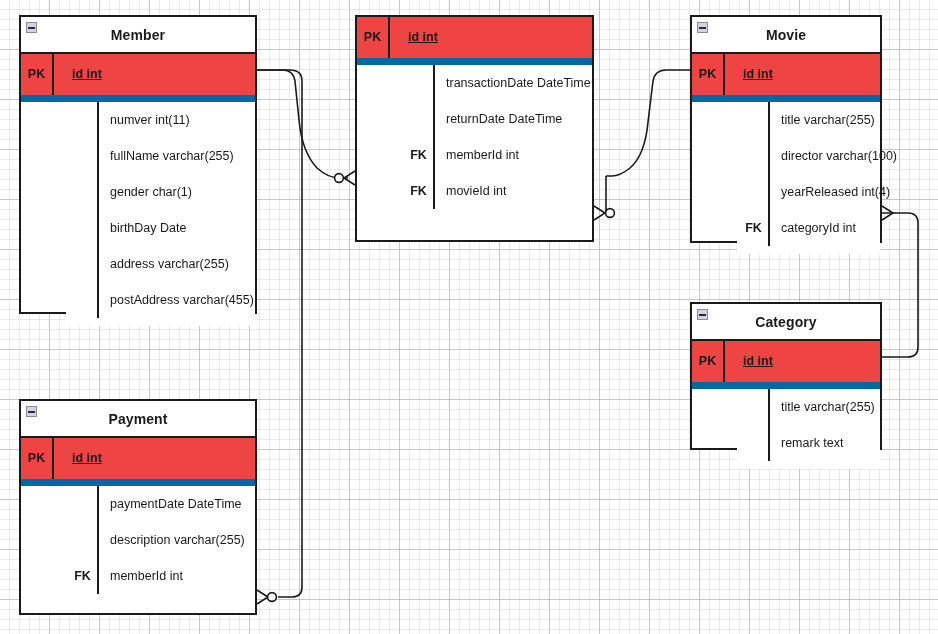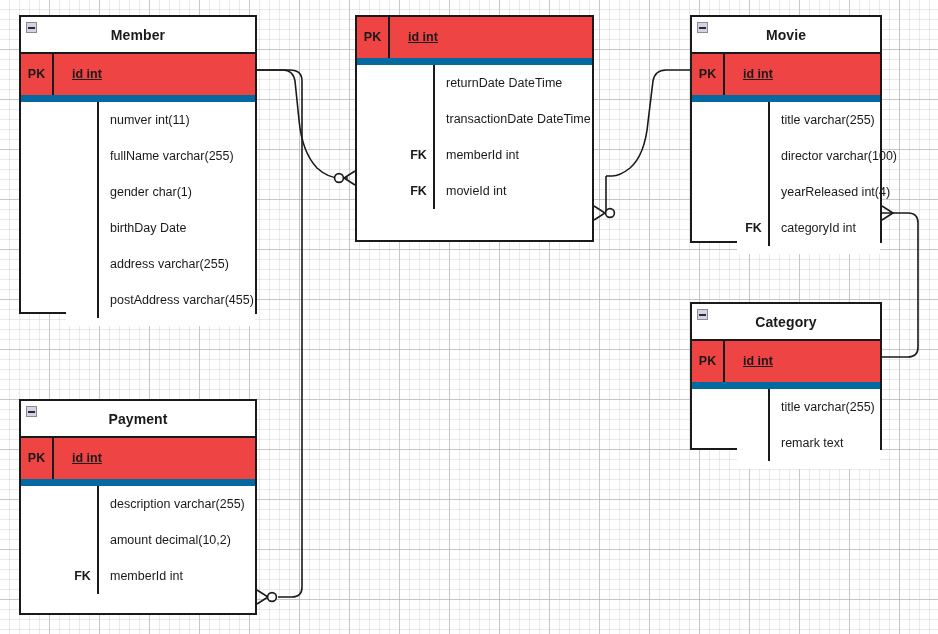--- a/index.html
+++ b/index.html
@@ -233,25 +233,25 @@
 
   <div class="entity" style="left:355px; top:15px; width:239px; height:227px;">
     <div class="pk-row">
       <span class="col-key">PK</span>
       <span class="col-field">id int</span>
     </div>
     <div class="entity-body">
       <span class="body-divider" style="left:31px;"></span>
       <div class="row">
         <span class="col-key"></span>
+        <span class="col-field">transactionDate DateTime</span>
+      </div>
+      <div class="row">
+        <span class="col-key"></span>
         <span class="col-field">returnDate DateTime</span>
-      </div>
-      <div class="row">
-        <span class="col-key"></span>
-        <span class="col-field">transactionDate DateTime</span>
       </div>
       <div class="row">
         <span class="col-key">FK</span>
         <span class="col-field">memberId int</span>
       </div>
       <div class="row">
         <span class="col-key">FK</span>
         <span class="col-field">movieId int</span>
       </div>
     </div>
@@ -315,25 +315,25 @@
       <span class="entity-title">Payment</span>
     </div>
     <div class="pk-row">
       <span class="col-key">PK</span>
       <span class="col-field">id int</span>
     </div>
     <div class="entity-body">
       <span class="body-divider" style="left:31px;"></span>
       <div class="row">
         <span class="col-key"></span>
+        <span class="col-field">paymentDate DateTime</span>
+      </div>
+      <div class="row">
+        <span class="col-key"></span>
         <span class="col-field">description varchar(255)</span>
-      </div>
-      <div class="row">
-        <span class="col-key"></span>
-        <span class="col-field">amount decimal(10,2)</span>
       </div>
       <div class="row">
         <span class="col-key">FK</span>
         <span class="col-field">memberId int</span>
       </div>
     </div>
   </div>
 
 </div>
 

